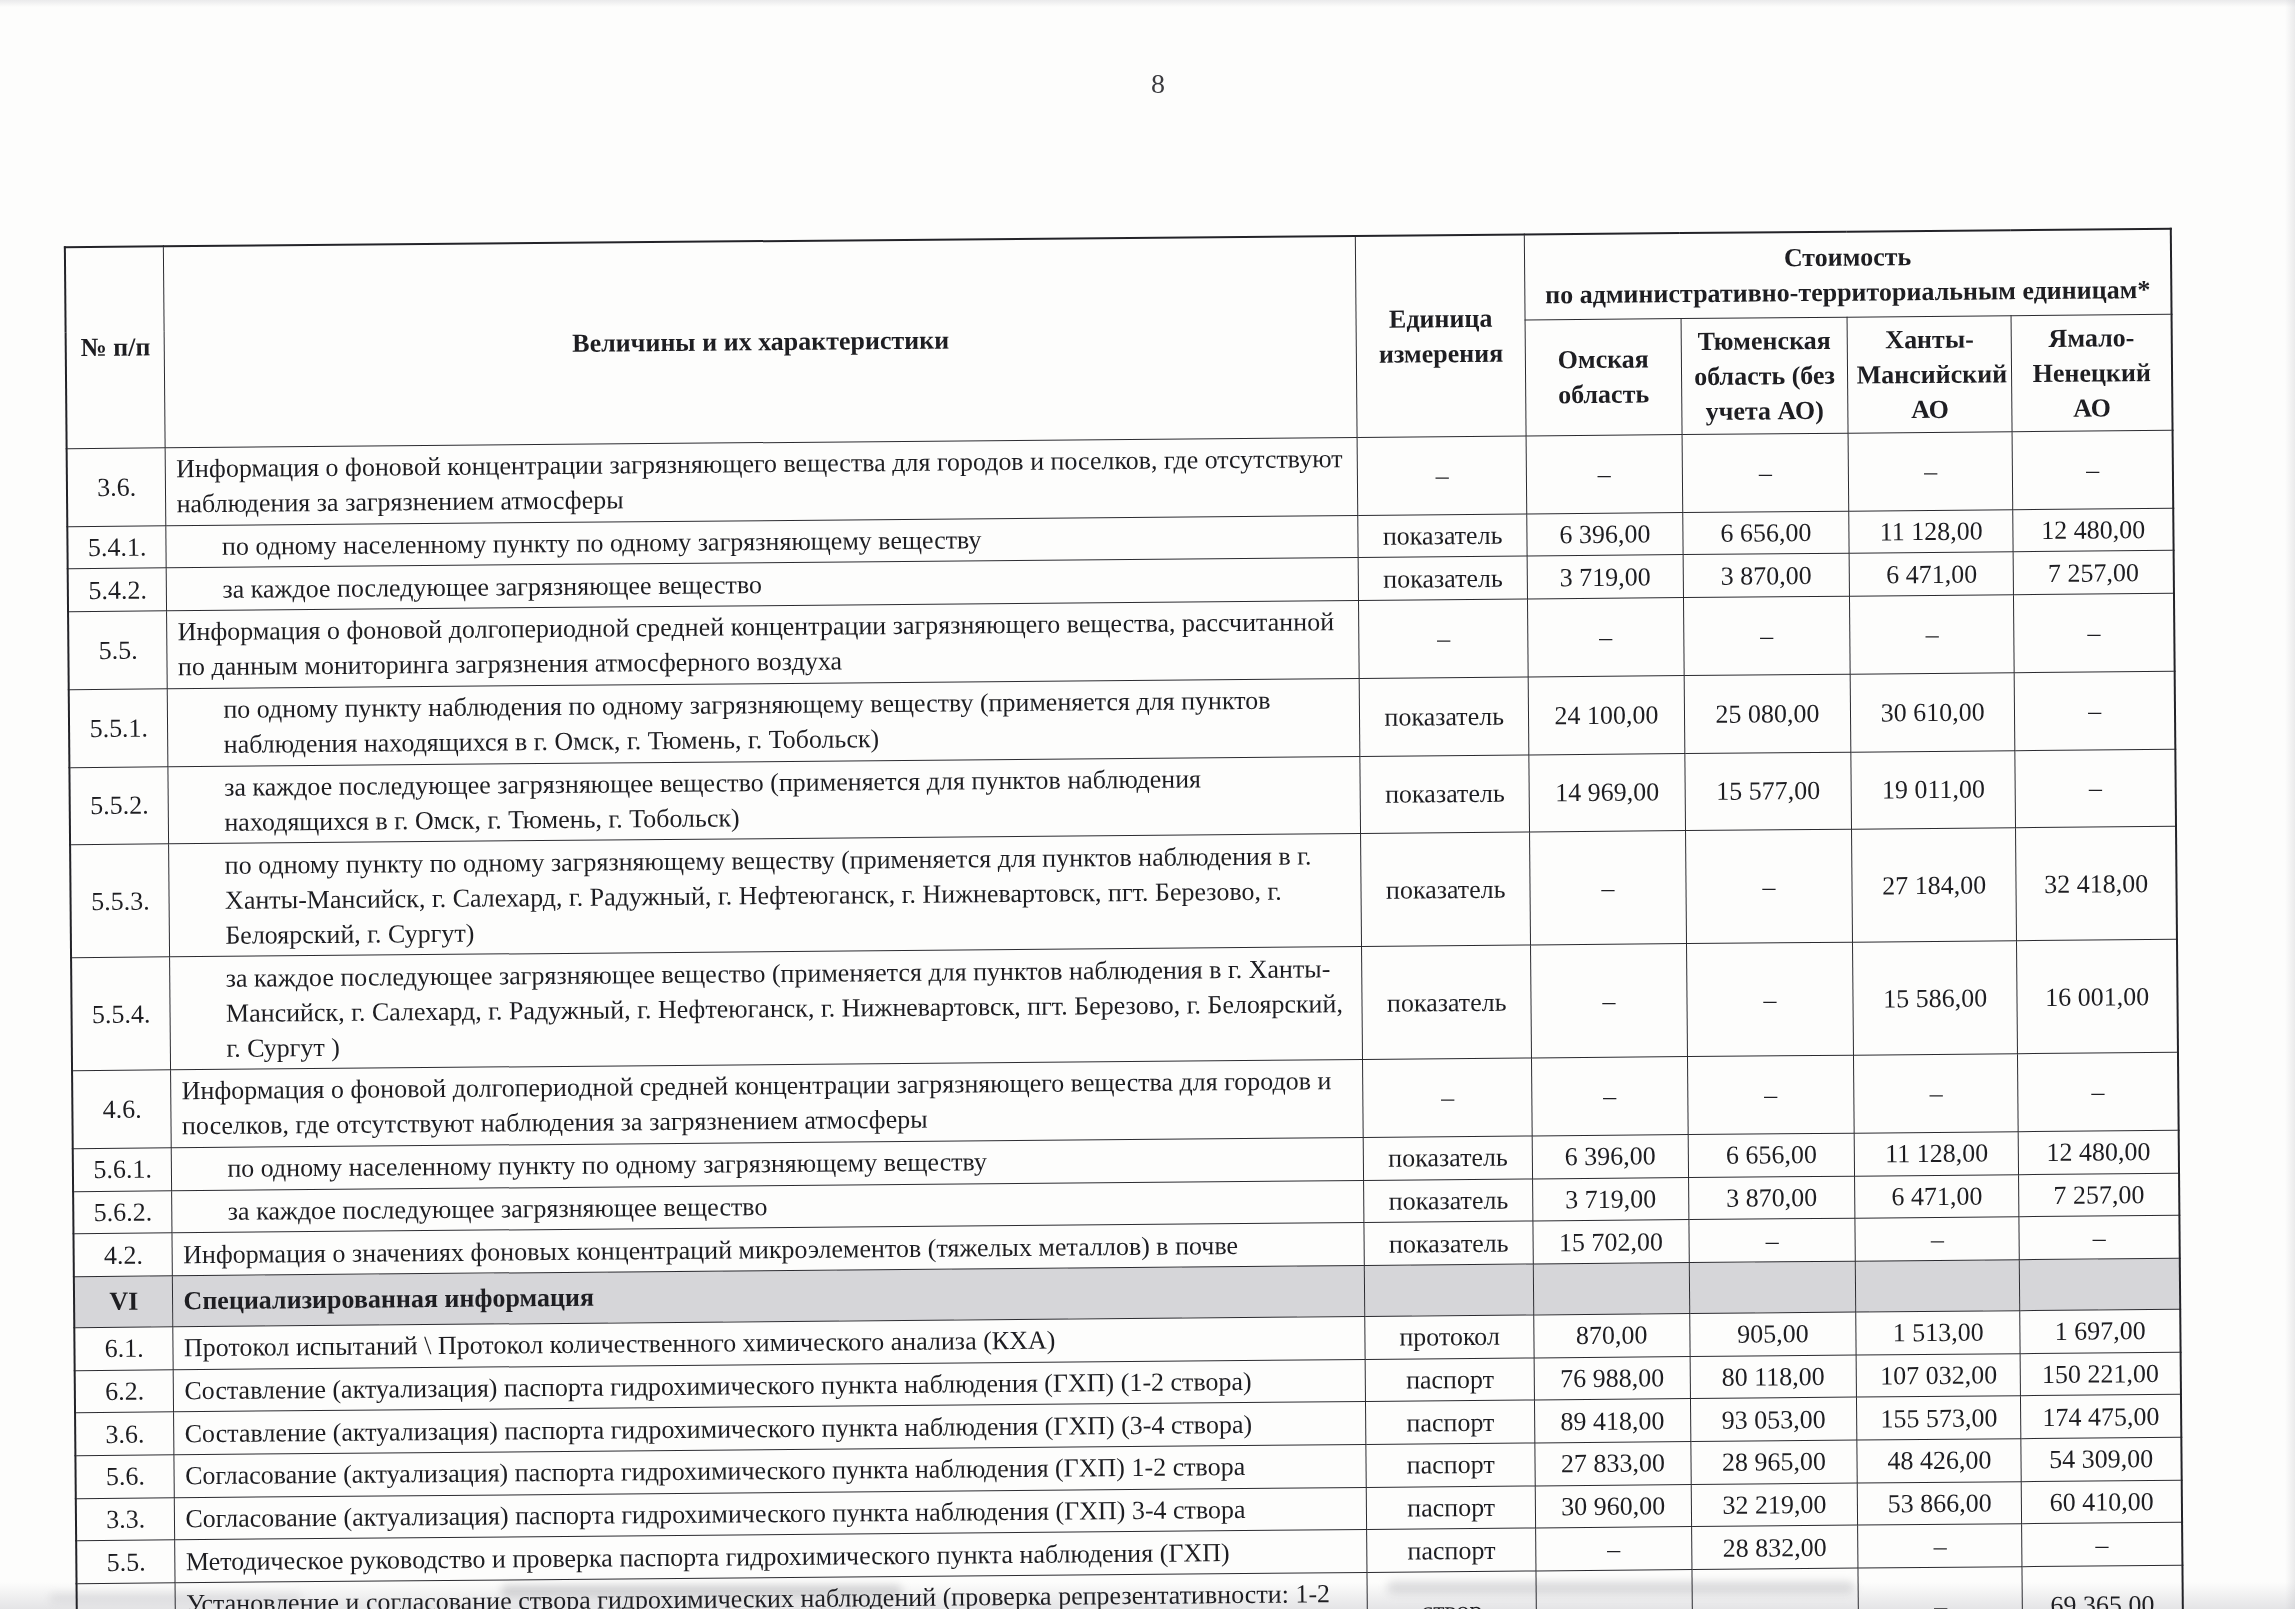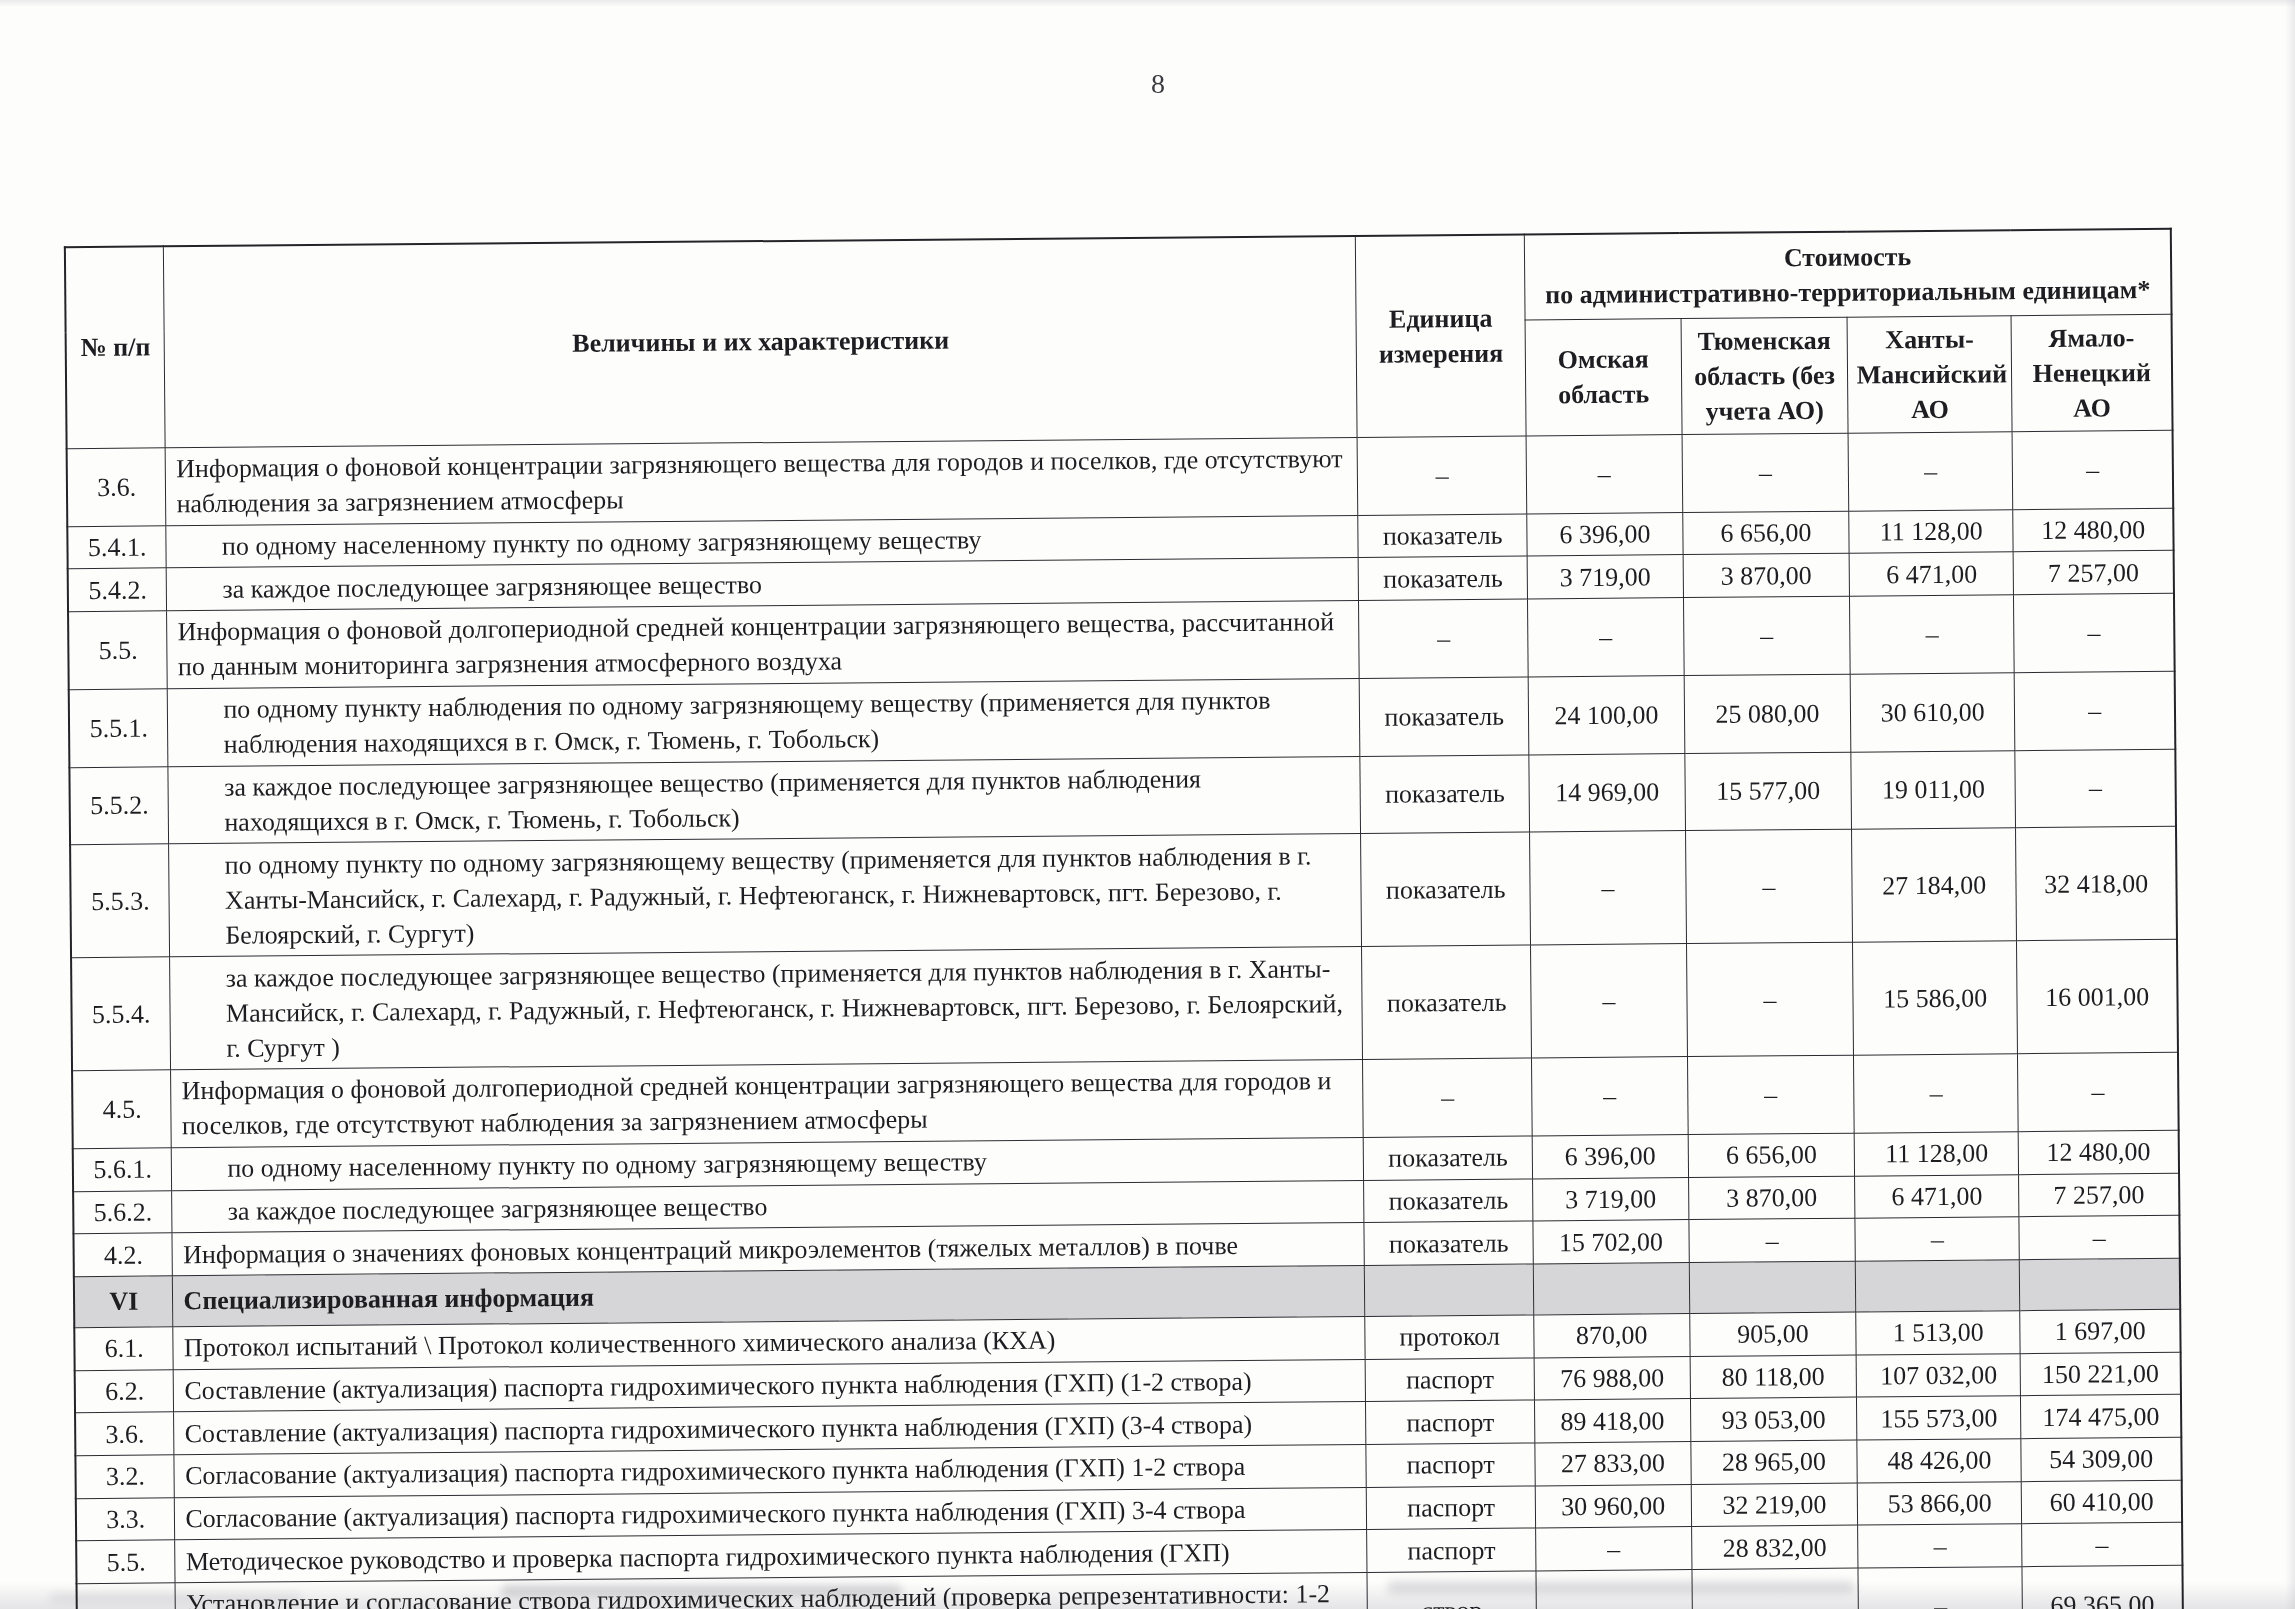--- a/index.html
+++ b/index.html
@@ -173,21 +173,21 @@
           <tr>
       <td class="c-num">5.5.4.</td>
       <td class="c-desc indent">за каждое последующее загрязняющее вещество (применяется для пунктов наблюдения  в г. Ханты-Мансийск, г. Салехард, г. Радужный, г. Нефтеюганск, г. Нижневартовск, пгт. Березово, г. Белоярский, г. Сургут )</td>
       <td class="c-unit">показатель</td>
       <td class="c-val">–</td>
       <td class="c-val">–</td>
       <td class="c-val">15 586,00</td>
       <td class="c-val">16 001,00</td>
     </tr>
           <tr>
-      <td class="c-num">4.5.</td>
+      <td class="c-num">4.6.</td>
       <td class="c-desc">Информация  о фоновой долгопериодной средней концентрации загрязняющего вещества для городов и поселков, где отсутствуют наблюдения за загрязнением атмосферы</td>
       <td class="c-unit">–</td>
       <td class="c-val">–</td>
       <td class="c-val">–</td>
       <td class="c-val">–</td>
       <td class="c-val">–</td>
     </tr>
           <tr>
       <td class="c-num">5.6.1.</td>
       <td class="c-desc indent">по одному населенному пункту по одному загрязняющему веществу</td>
@@ -245,21 +245,21 @@
           <tr>
       <td class="c-num">3.6.</td>
       <td class="c-desc">Составление (актуализация) паспорта гидрохимического пункта наблюдения (ГХП) (3-4 створа)</td>
       <td class="c-unit">паспорт</td>
       <td class="c-val">89 418,00</td>
       <td class="c-val">93 053,00</td>
       <td class="c-val">155 573,00</td>
       <td class="c-val">174 475,00</td>
     </tr>
           <tr>
-      <td class="c-num">3.2.</td>
+      <td class="c-num">5.6.</td>
       <td class="c-desc">Согласование (актуализация) паспорта гидрохимического пункта наблюдения (ГХП) 1-2 створа</td>
       <td class="c-unit">паспорт</td>
       <td class="c-val">27 833,00</td>
       <td class="c-val">28 965,00</td>
       <td class="c-val">48 426,00</td>
       <td class="c-val">54 309,00</td>
     </tr>
           <tr>
       <td class="c-num">3.3.</td>
       <td class="c-desc">Согласование (актуализация) паспорта гидрохимического пункта наблюдения (ГХП) 3-4 створа</td>

